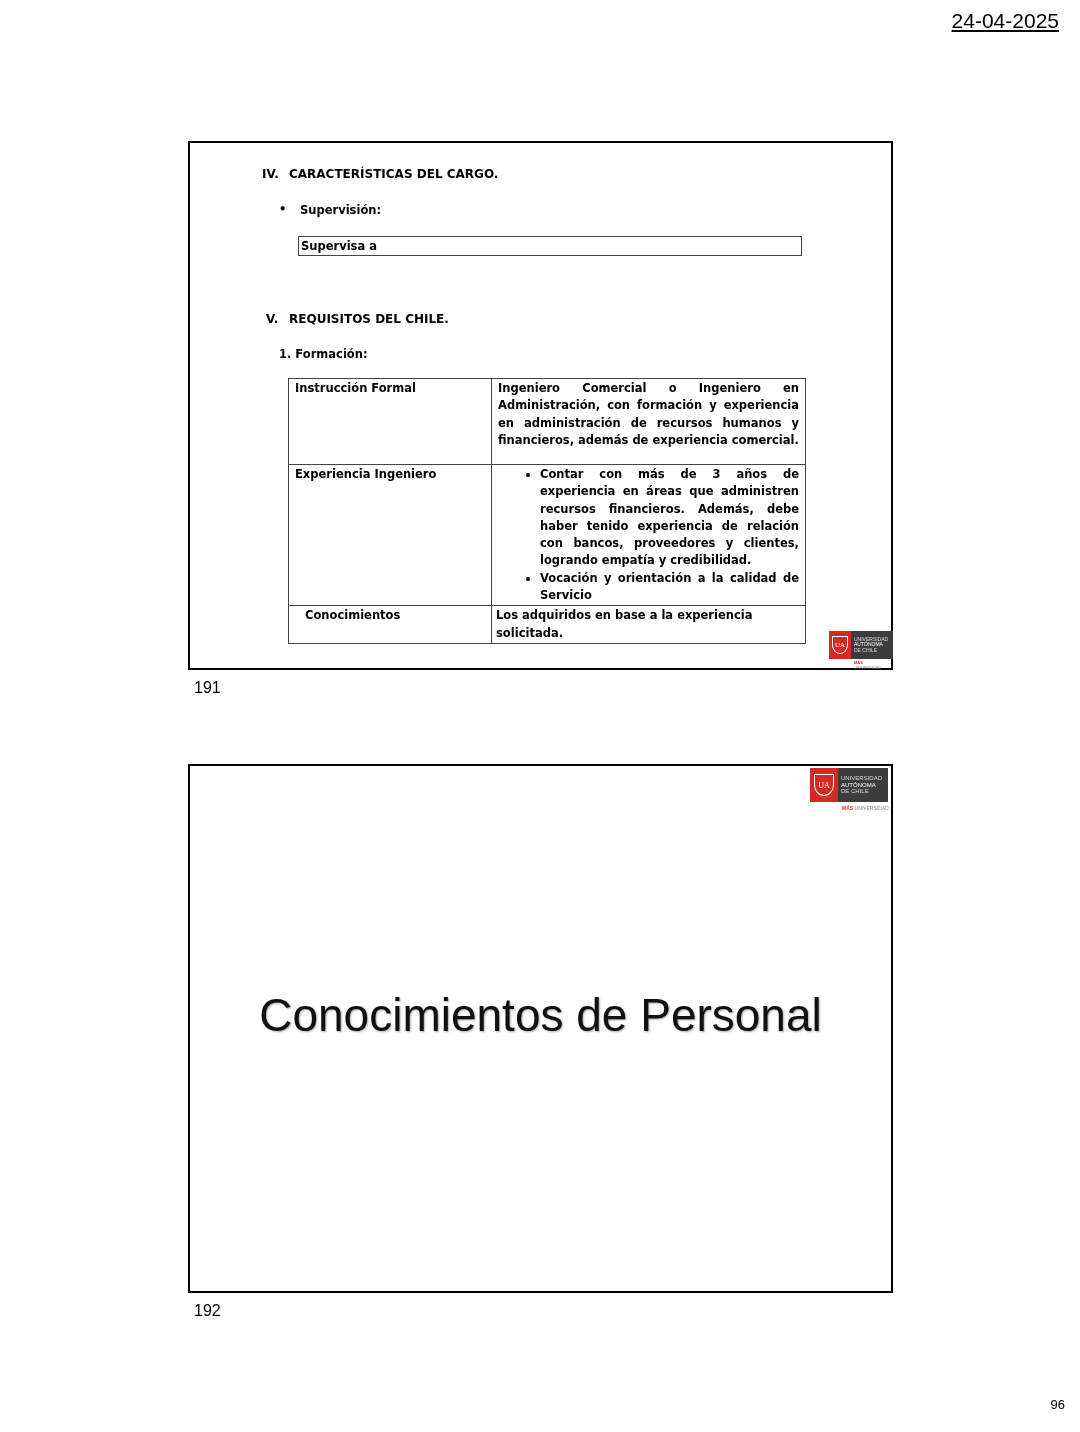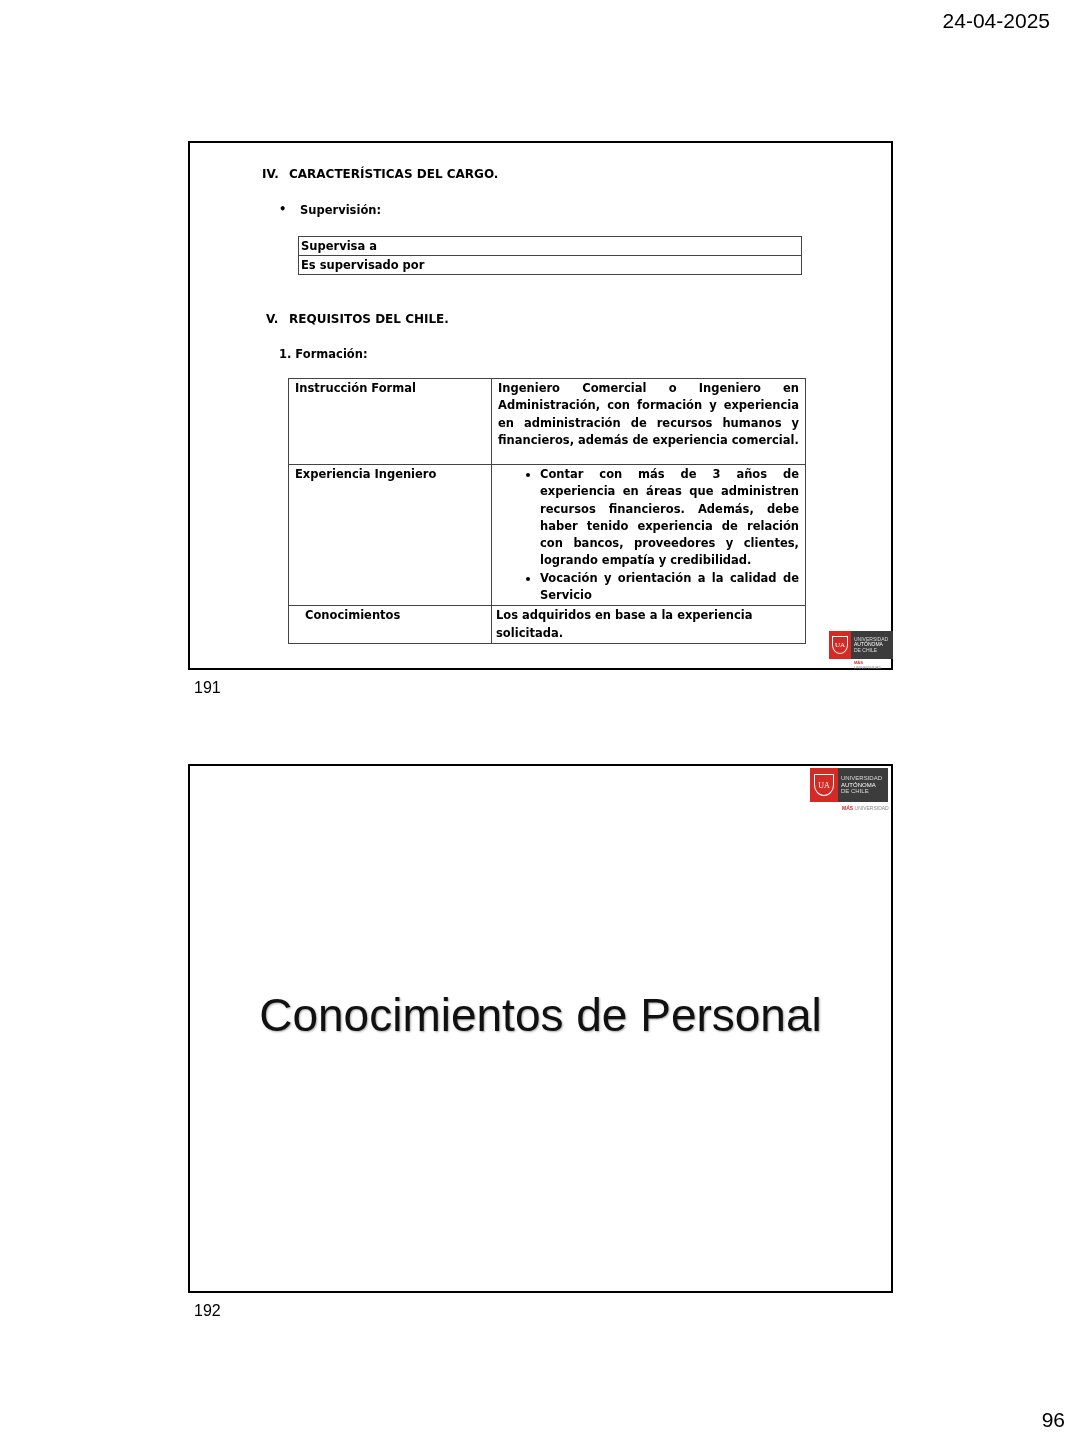--- a/index.html
+++ b/index.html
@@ -1,18 +1,18 @@
 <!DOCTYPE html>
 <html><head>
 <meta charset="utf-8">
 <style>
   html, body { margin:0; padding:0; }
   body { width:1080px; height:1432px; position:relative; background:#fff; font-family:"Liberation Sans", sans-serif; color:#000; overflow:hidden; }
-  .date { position:absolute; top:9px; right:30px; font-size:21px; }
-  .pagenum { position:absolute; bottom:0; right:15px; font-size:21px;margin-left:44px; }
+  .date { position:absolute; top:9px; right:21px; font-size:21px;text-decoration:underline; }
+  .pagenum { position:absolute; bottom:20px; right:15px; font-size:13px;margin-left:44px; }
   .slide { position:absolute; left:188px; width:701px; height:525px; border:2px solid #000; background:#fff; }
   .slide1 { top:141px; }
   .slide2 { top:764px; }
   .slidenum { position:absolute; left:194px; font-size:16px; }
   .sn1 { top:679px; }
   .sn2 { top:1302px; }
   .c { font-family:"DejaVu Sans", sans-serif; font-weight:bold; font-size:11.5px; position:absolute; }
   .h { font-size:12px; }
   .sup-table { position:absolute; left:108px; top:93px; width:504px; border-collapse:collapse; }
   .sup-table td { border:1px solid #444; font-family:"DejaVu Sans", sans-serif; font-weight:bold; font-size:11.5px; padding:1px 2px; height:16px;margin-top:21px; }
@@ -39,23 +39,20 @@
   <div class="c h" style="left:72px; top:24px;">IV.</div>
   <div class="c h" style="left:99px; top:24px;">CARACTERÍSTICAS DEL CARGO.</div>
 
   <div class="c" style="left:89px; top:59px;">•</div>
   <div class="c" style="left:110px; top:60px;">Supervisión:</div>
 
   <table class="sup-table">
     <tbody>
         <tr>
           <td>Supervisa a</td>
-        </tr>
-    <tr>
-          <td>Es supervisado por</td>
         </tr>
   </tbody>
     </table>
 
   <div class="c h" style="left:76px; top:169px;">V.</div>
   <div class="c h" style="left:99px; top:169px;">REQUISITOS DEL CHILE.</div>
 
   <div class="c" style="left:89px; top:204px;">1. Formación:</div>
 
   <table class="form-table">

